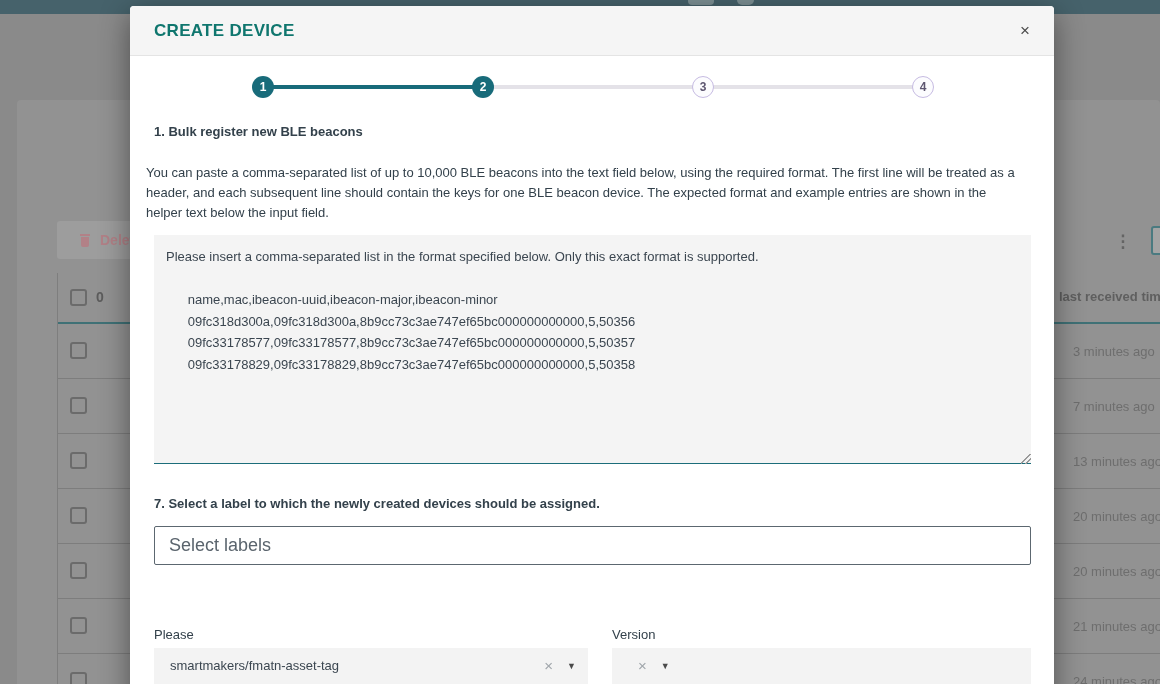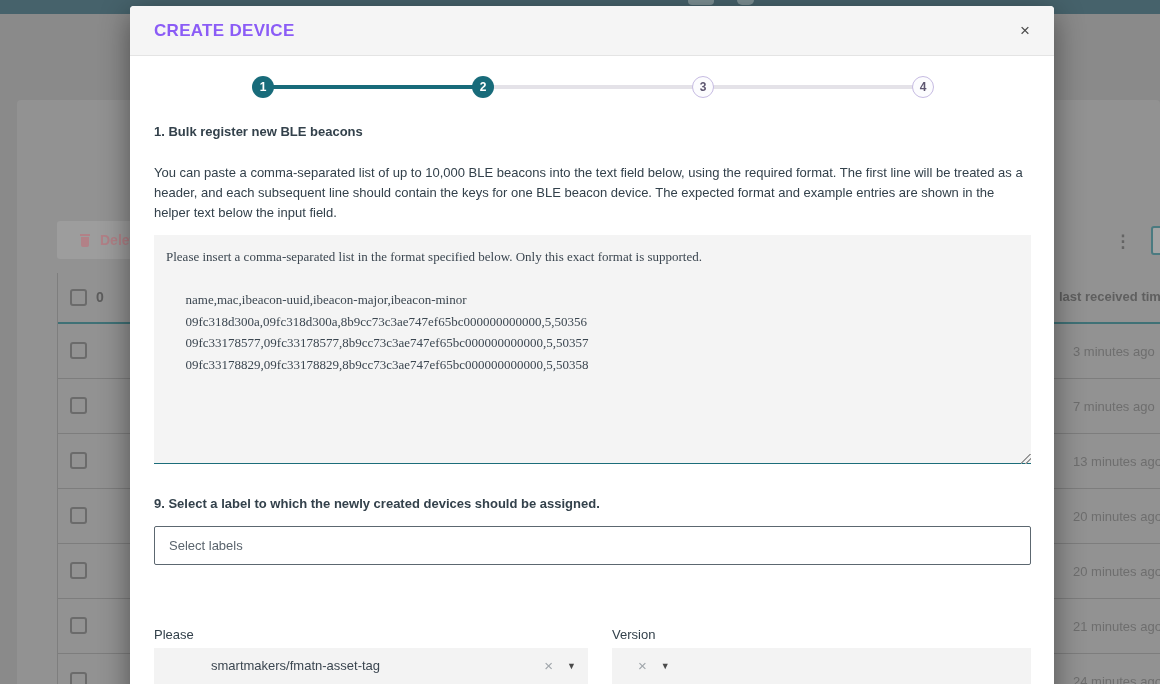--- a/index.html
+++ b/index.html
@@ -33,48 +33,48 @@
   .trow { position:absolute; left:0; width:100%; height:55px; border-bottom:1px solid #7d7d7d; }
   .trow .cb { position:absolute; top:18px; left:12px; }
   .trow .sliver { position:absolute; top:21px; left:86px; width:3px; height:12px; background:#44727e; }
   .trow .time { position:absolute; top:20px; left:1015px; font-size:13px; color:#6e6e6e; white-space:nowrap; }
 
   
   .modal { position:absolute; top:6px; left:130px; width:924px; height:700px; background:#ffffff; border-radius:4px 4px 0 0;
     box-shadow:0 8px 30px rgba(0,0,0,0.45); }
   .modal-header { position:absolute; top:0; left:0; width:100%; height:50px; background:#f5f5f5; border-bottom:1px solid #e4e4e4;
     border-radius:4px 4px 0 0; display:flex; align-items:center; justify-content:space-between; padding:0 24px; }
-  .modal-title { font-size:17px; font-weight:700; color:#8b5cf6; letter-spacing:0.3px; }
+  .modal-title { font-size:17px; font-weight:700; color:#0f766e; letter-spacing:0.3px; }
   .close-btn { font-size:17px; color:#4c4c4c; cursor:pointer; line-height:1; }
 
   .step-line { position:absolute; height:4px; top:79px; border-radius:2px; }
   .step-line.active { background:#186b7a; }
   .step-line.inactive { background:#e4e2e8; }
   .step-circle { position:absolute; top:70px; width:22px; height:22px; border-radius:50%; display:flex; align-items:center; justify-content:center;
     font-size:12px; font-weight:700; }
   .step-circle.active { background:#186b7a; color:#ffffff; }
   .step-circle.inactive { background:#fcfcfe; border:1px solid #c6bbe2; color:#5d5670; }
 
   .sec-heading { position:absolute; left:24px; font-size:13px; font-weight:700; color:#33414b; }
-  .sec-desc { position:absolute; left:24px; top:157px; width:877px; font-size:13px; line-height:20px; color:#33414b; }
+  .sec-desc { position:absolute; left:16px; top:157px; width:877px; font-size:13px; line-height:20px; color:#33414b; }
 
   .bulk-textarea { position:absolute; left:24px; top:229px; width:877px; height:229px; background:#f4f4f4; border:none;
-    border-bottom:1px solid #1b6d7a; color:#3b4650; font-family:Liberation Serif, serif; font-size:13px; line-height:21.5px;
+    border-bottom:1px solid #1b6d7a; color:#3b4650; font-family:Liberation Sans, sans-serif; font-size:13px; line-height:21.5px;
     padding:11px 12px; resize:none; outline:none; white-space:pre-wrap; overflow:hidden; }
   .resize-grip { position:absolute; left:891px; top:448px; width:10px; height:10px; pointer-events:none;
     background:linear-gradient(135deg, transparent 44%, #9a9a9a 44% 52%, transparent 52% 68%, #9a9a9a 68% 76%, transparent 76%); }
 
   .labels-input { position:absolute; left:24px; top:520px; width:877px; height:39px; border:1px solid #5c6770; border-radius:2px;
-    background:#ffffff; font-family:"Liberation Sans", sans-serif; font-size:13px; color:#3b4650; padding:0 14px; outline:none; }
+    background:#ffffff; font-family:"Liberation Sans", sans-serif; font-size:18px; color:#3b4650; padding:0 14px; outline:none; }
   .labels-input::placeholder { color:#5a646d; opacity:1; }
 
   .field-label { position:absolute; font-size:13px; color:#33414b; top:621px; }
   .select-ctrl { position:absolute; top:642px; height:42px; background:#f3f3f3; border-bottom:1px solid #1b6d7a;
     display:flex; align-items:center; padding:0 12px 6px 16px; cursor:pointer; }
-  .select-value { flex:1; font-size:13px; color:#3b4650; white-space:nowrap; overflow:hidden;margin-left:41px; }
+  .select-value { flex:1; font-size:13px; color:#3b4650; white-space:nowrap; overflow:hidden; }
   .select-clear { font-size:15px; color:#9fa5aa; padding:0 10px; }
   .select-caret { font-size:9px; color:#4a4a4a; padding-left:4px; }
 </style>
 </head>
 <body>
 
 <div class="stage">
 
   <div class="topbar">
     <div class="nav-blob1"></div>
@@ -159,21 +159,21 @@
     <div class="sec-heading" style="top:118px">1. Bulk register new BLE beacons</div>
     <div class="sec-desc">You can paste a comma-separated list of up to 10,000 BLE beacons into the text field below, using the required format. The first line will be treated as a header, and each subsequent line should contain the keys for one BLE beacon device. The expected format and example entries are shown in the helper text below the input field.</div>
     <textarea class="bulk-textarea" spellcheck="false" style="">Please insert a comma-separated list in the format specified below. Only this exact format is supported.
 
       name,mac,ibeacon-uuid,ibeacon-major,ibeacon-minor
       09fc318d300a,09fc318d300a,8b9cc73c3ae747ef65bc000000000000,5,50356
       09fc33178577,09fc33178577,8b9cc73c3ae747ef65bc000000000000,5,50357
       09fc33178829,09fc33178829,8b9cc73c3ae747ef65bc000000000000,5,50358</textarea>
     <div class="resize-grip"></div>
 
-    <div class="sec-heading" style="top:490px">9. Select a label to which the newly created devices should be assigned.</div>
+    <div class="sec-heading" style="top:490px">7. Select a label to which the newly created devices should be assigned.</div>
     <input class="labels-input" type="text" placeholder="Select labels" style="">
 
     <div class="field-label" style="left:24px">Please</div>
     <div class="field-label" style="left:482px">Version</div>
 
     <div class="select-ctrl" style="left:24px; width:434px;">
       <span class="select-value">smartmakers/fmatn-asset-tag</span>
       <span class="select-clear">×</span>
       <span class="select-caret">▼</span>
     </div>

